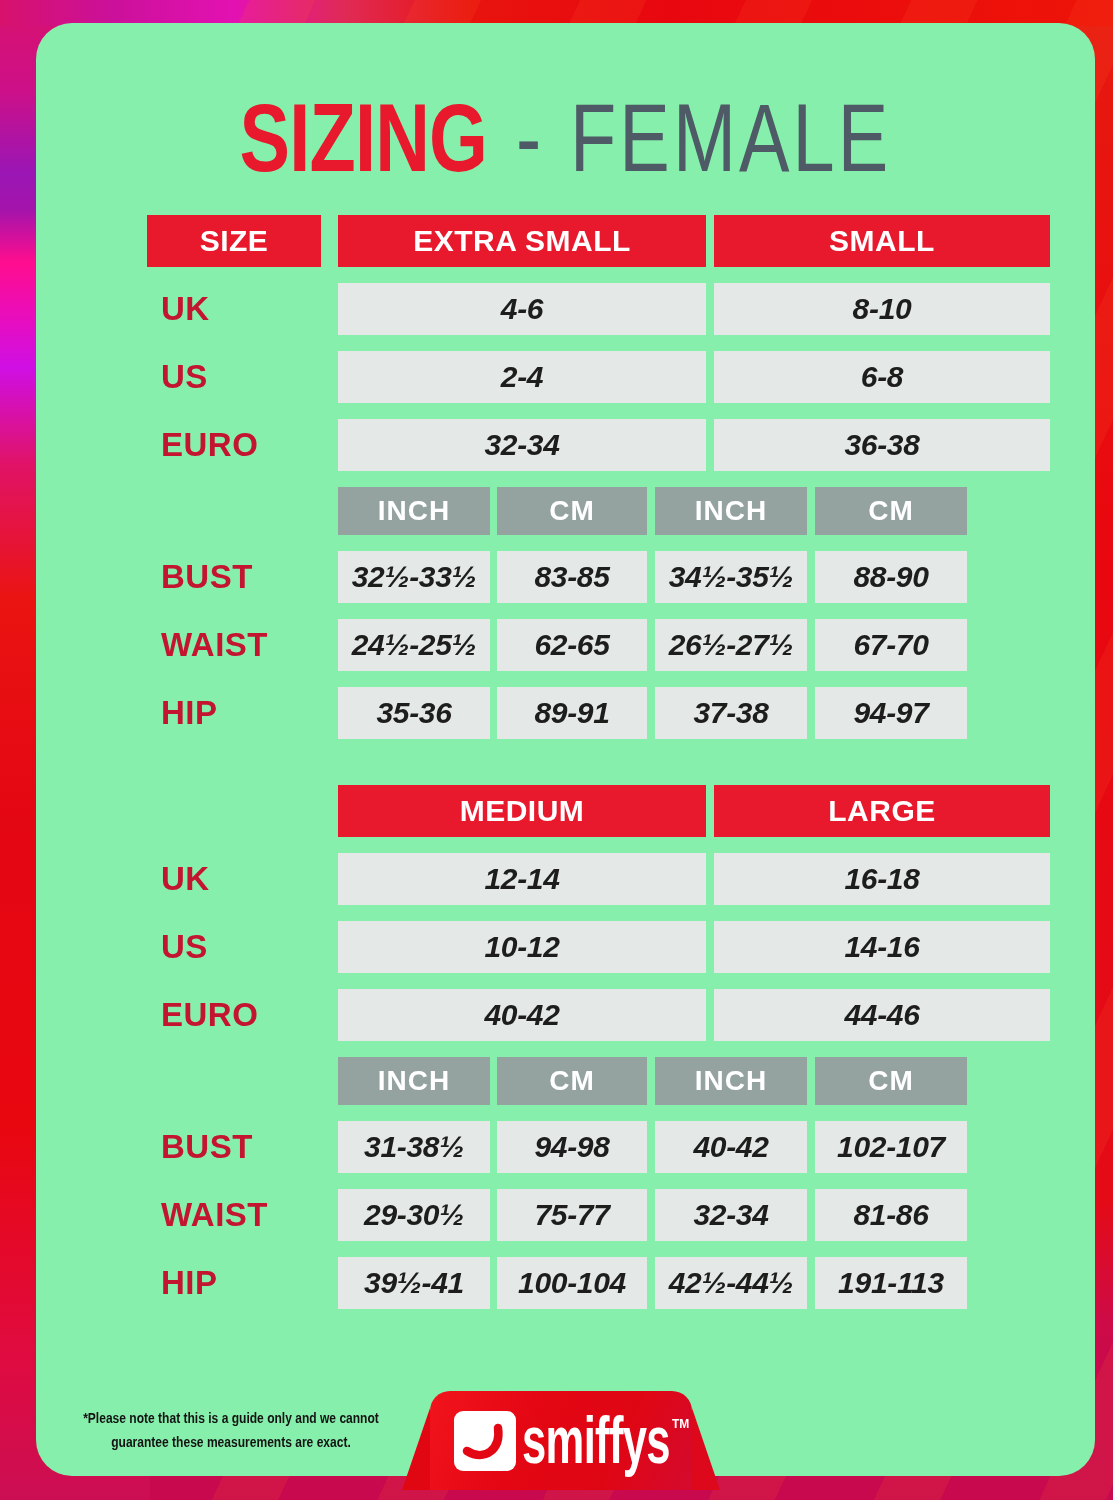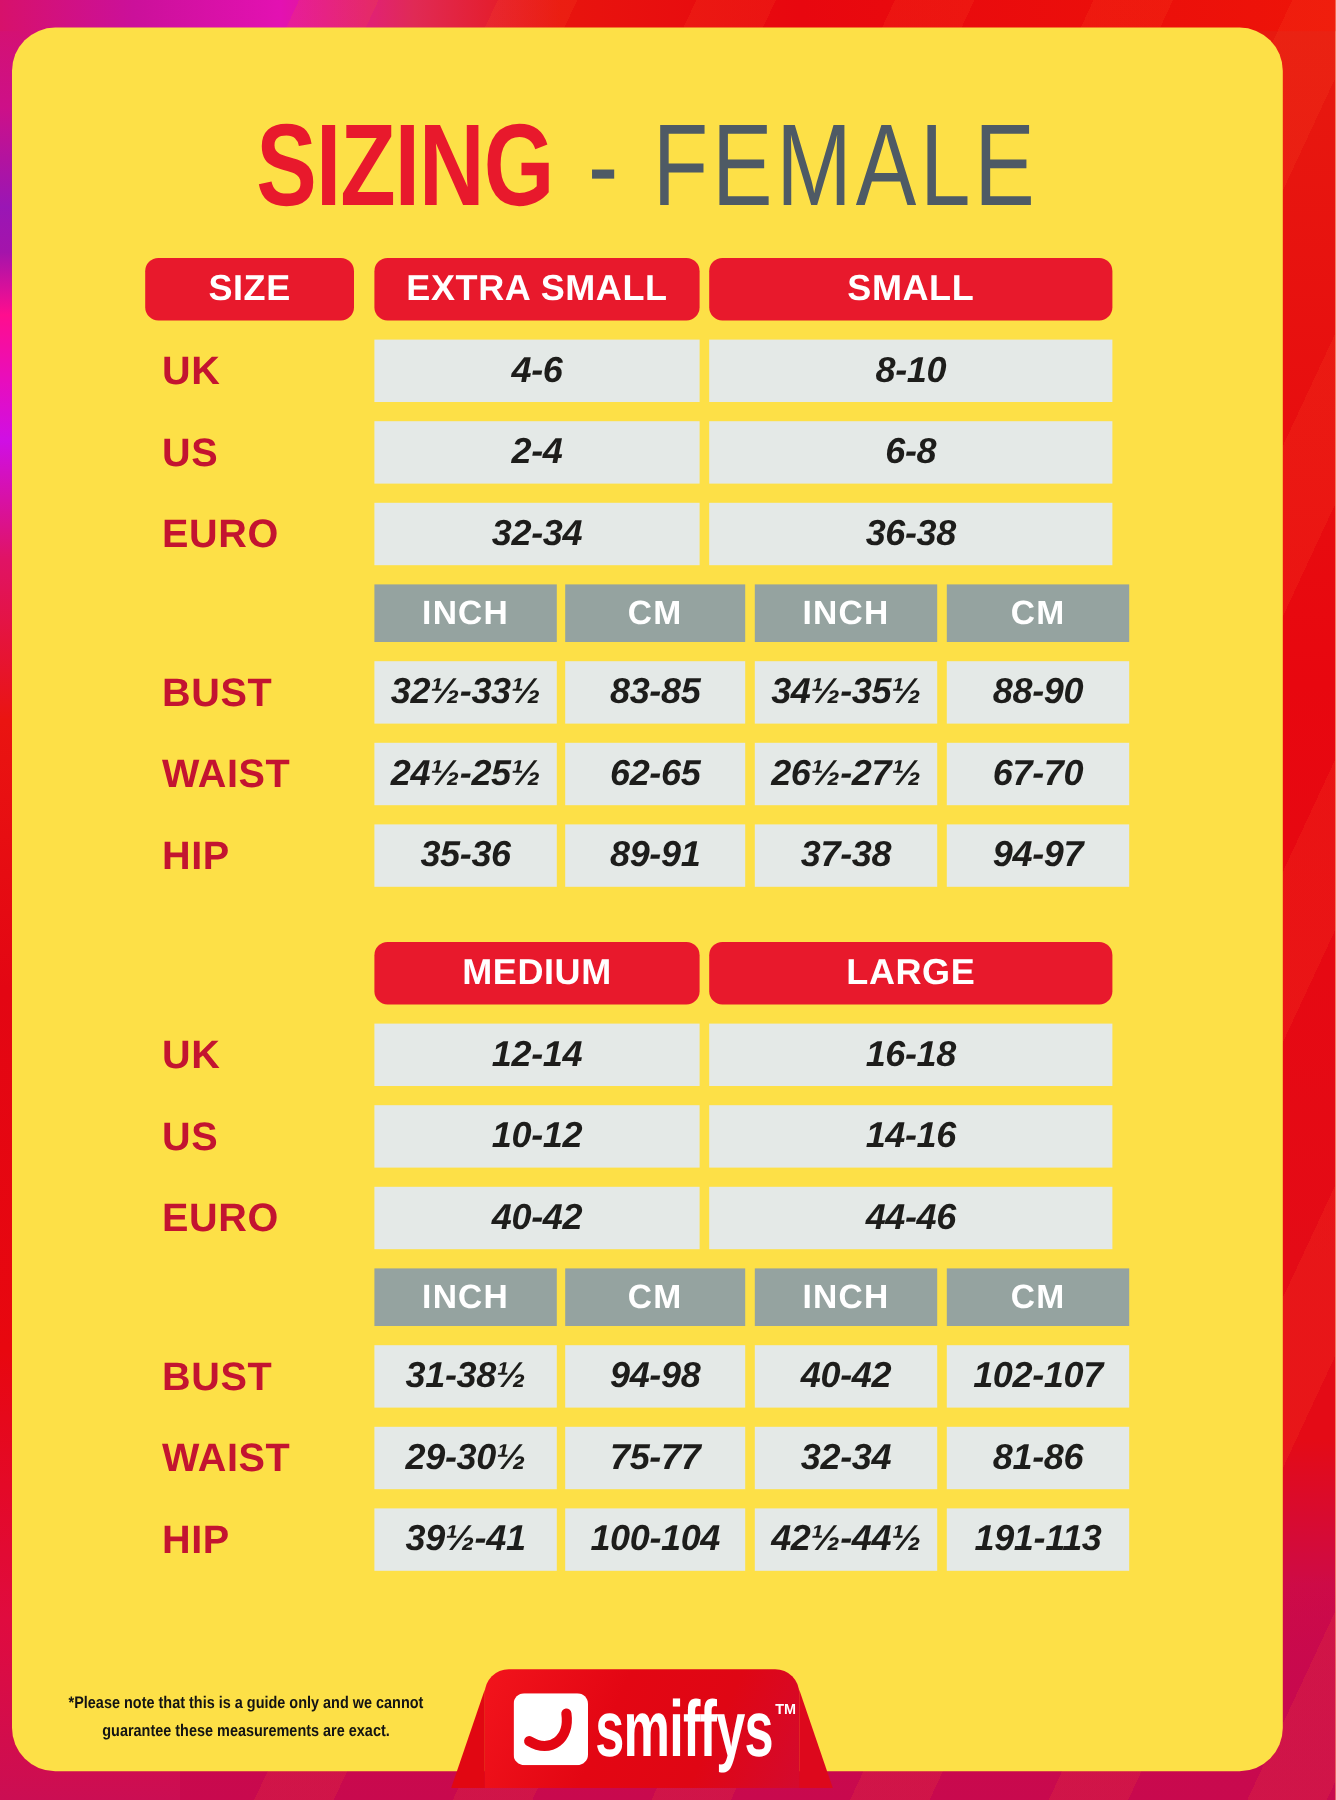--- a/index.html
+++ b/index.html
@@ -25,48 +25,48 @@
   .bg-top{
     position:absolute;left:0;top:0;right:0;height:26px;
     background:linear-gradient(90deg,#d7116b 0%,#cb109a 10%,#e311b2 21%,#e02a55 31%,#e8140e 42%,#e8070f 60%,#ee1408 100%);
   }
   .bg-streaks{
     position:absolute;left:150px;top:0;right:0;bottom:0;
     background:repeating-linear-gradient(115deg,rgba(255,255,255,0) 0 90px,rgba(255,90,40,.14) 90px 150px);
   }
   
   .card{
-    position:absolute;left:10px;top:23px;width:1059px;height:1453px;
-    background:#fde047;border-radius:36px;
+    position:absolute;left:36px;top:23px;width:1059px;height:1453px;
+    background:#86efac;border-radius:36px;
   }
   
   .title{
     position:absolute;top:66px;left:0;width:100%;text-align:center;
     font-size:97px;line-height:1;white-space:nowrap;
     transform:scaleX(.78);transform-origin:50% 0;
   }
   .t-red{color:#e8192c;font-weight:bold;letter-spacing:-1px;}
   .t-sep{color:#4e5a65;font-weight:normal;margin:0 10px;}
   .t-gray{color:#4e5a65;font-weight:normal;letter-spacing:4px;}
   
   .sizing-table{position:absolute;left:111px;width:820px;}
   .t1{top:192px;}
   .t2{top:762px;}
   .trow{display:flex;height:52px;margin-bottom:16px;}
   .trow.units{height:48px;}
   .cell{display:flex;align-items:center;justify-content:center;box-sizing:border-box;}
   .c-lbl{width:174px;margin-right:17px;flex:none;}
-  .c-w1{width:271px;margin-right:8px;flex:none;text-align:center;}
+  .c-w1{width:368px;margin-right:8px;flex:none;text-align:center;}
   .c-w2{width:336px;flex:none;}
   .c-s1{width:152px;margin-right:7px;flex:none;}
   .c-s2{width:150px;margin-right:8px;flex:none;}
   .c-s3{width:152px;margin-right:8px;flex:none;}
   .c-s4{width:152px;flex:none;}
   .sp{width:191px;flex:none;}
-  .hdr{background:#e8192c;color:#fff;font-weight:bold;font-size:30px;letter-spacing:.5px;border-radius:11px;}
+  .hdr{background:#e8192c;color:#fff;font-weight:bold;font-size:30px;letter-spacing:.5px;}
   .corner-empty{background:transparent;}
   .lbl{color:#c31430;font-weight:bold;font-size:33px;justify-content:flex-start;padding-left:14px;letter-spacing:.5px;}
   .val{background:#e4e9e7;color:#1d1d1b;font-weight:bold;font-size:30px;letter-spacing:-.3px;font-style:italic;}
   .unit{background:#95a3a0;color:#fff;font-weight:bold;font-size:28px;letter-spacing:1px;}
   
   .disclaimer{
     position:absolute;left:15px;top:1383px;width:360px;text-align:center;
     color:#131313;font-weight:bold;font-size:14px;line-height:24px;
     transform:scaleX(.86);transform-origin:50% 0;letter-spacing:0;
   }

